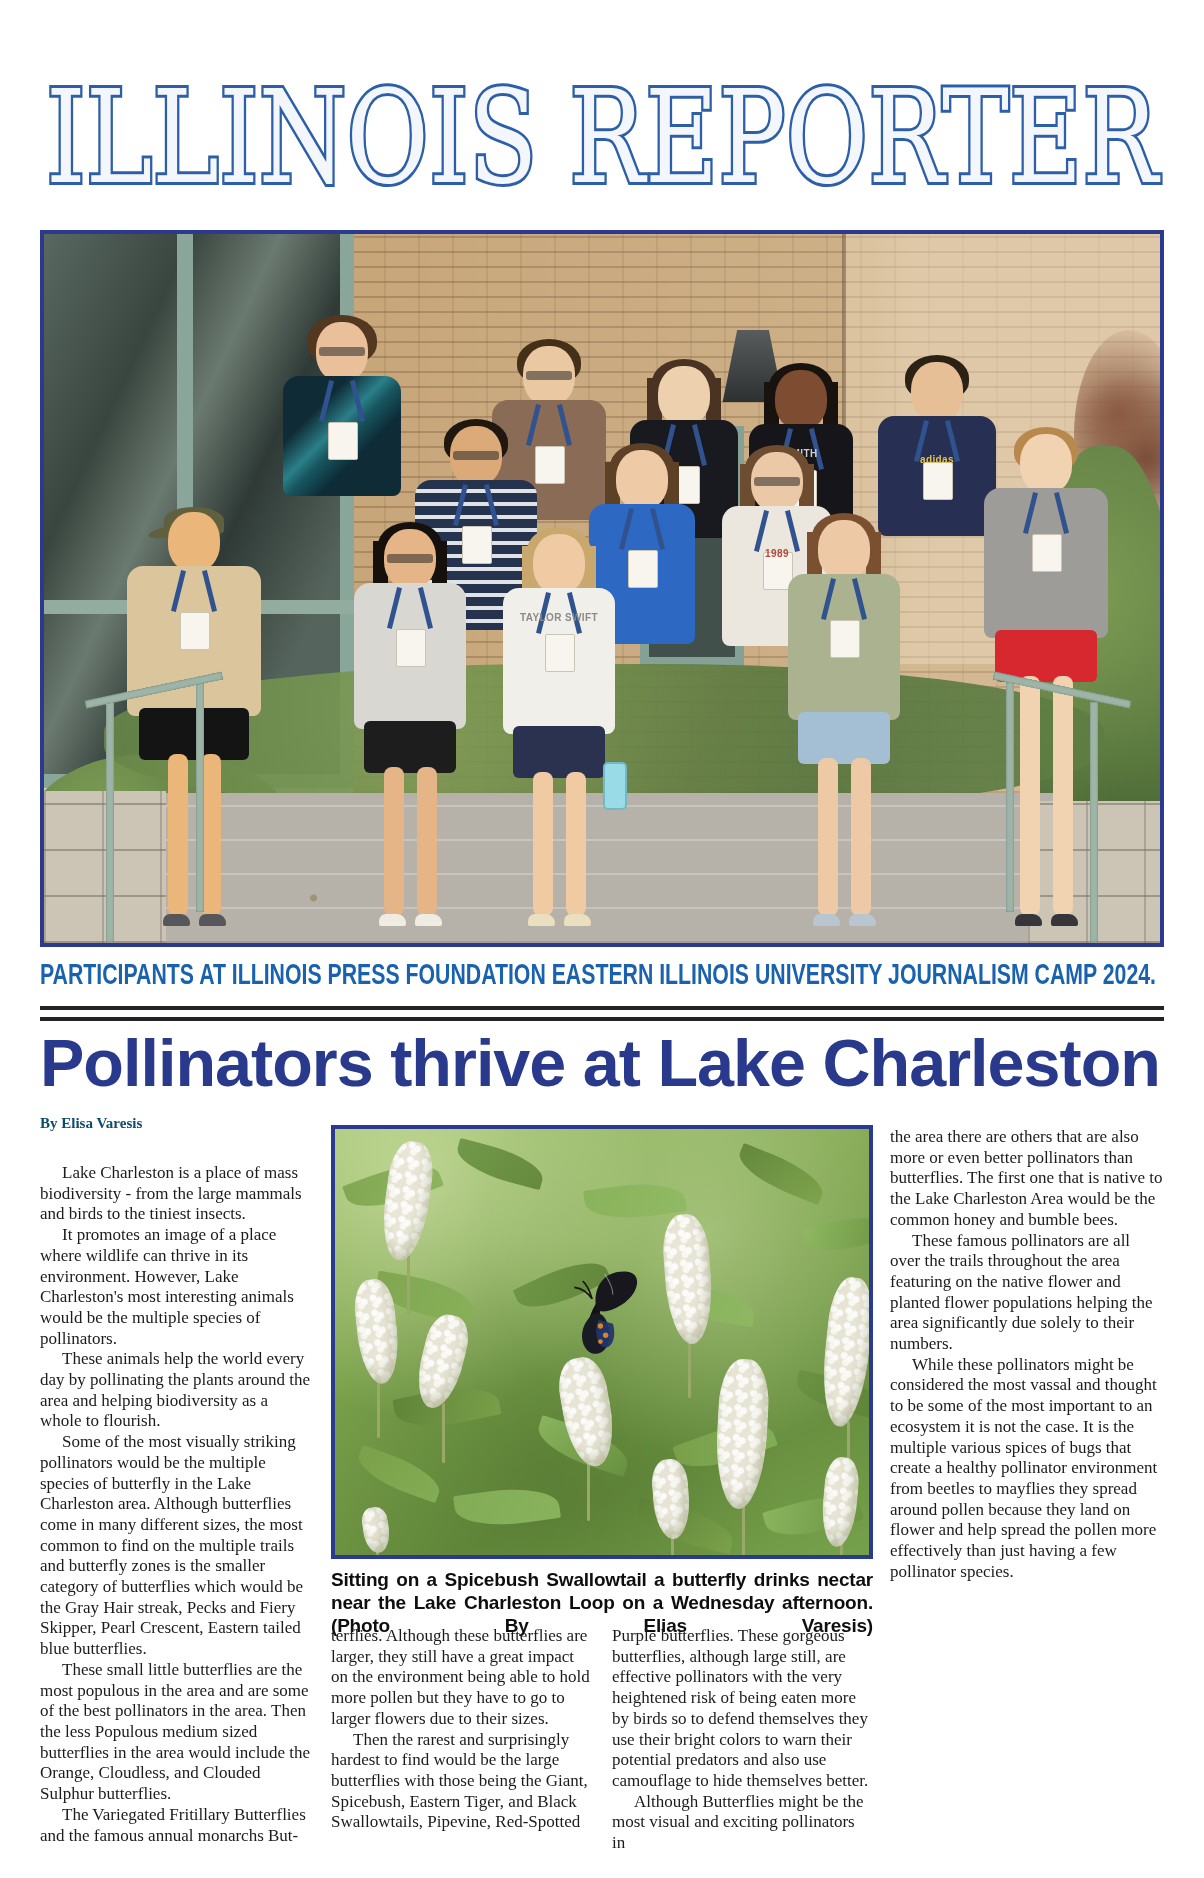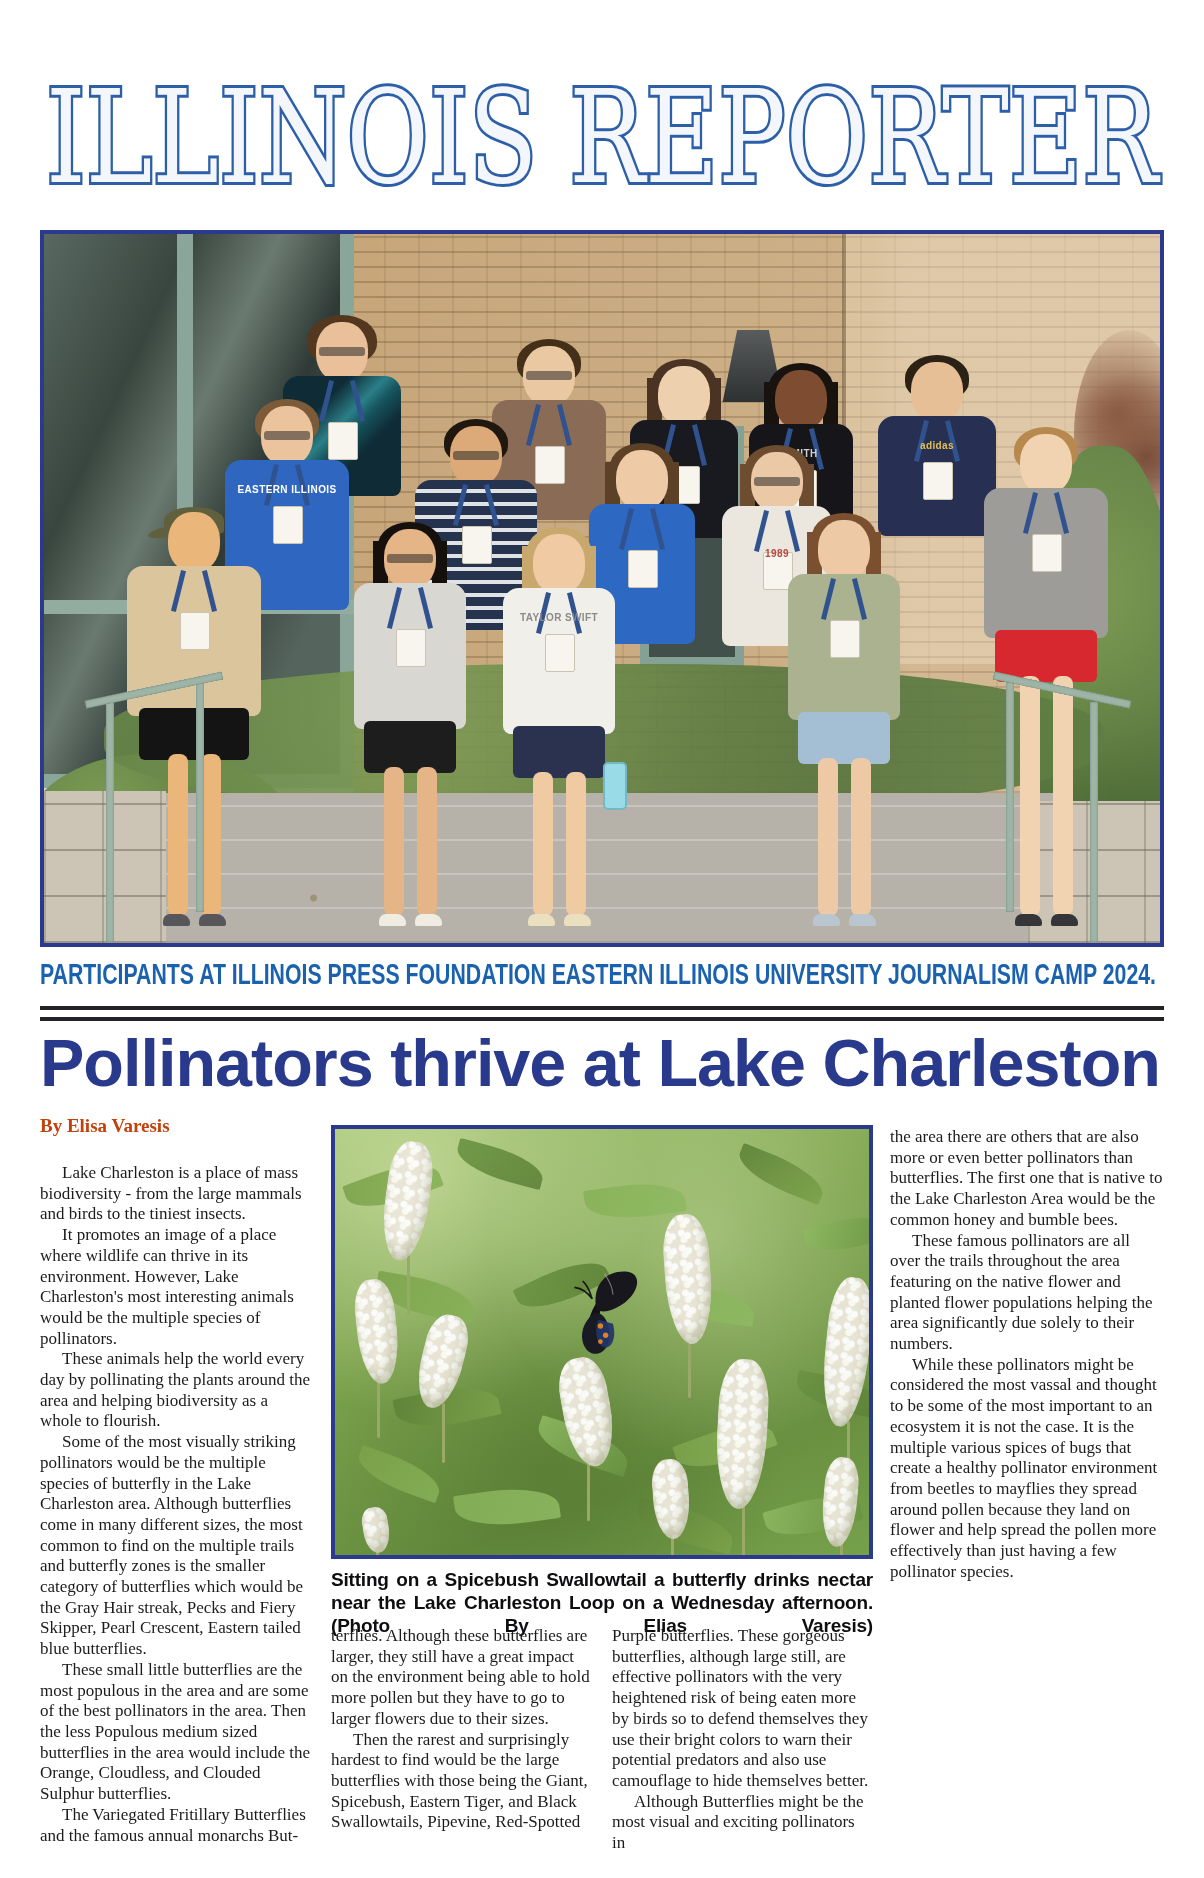--- a/index.html
+++ b/index.html
@@ -8,21 +8,21 @@
   .abs{position:absolute;}
 
   
   svg text{font-family:"DejaVu Serif",serif;}
   .mast-text{fill:#f3f6fb;stroke:#2d5fa8;stroke-width:6px;paint-order:stroke;}
   .strap-text{font-family:"Liberation Sans",sans-serif;font-weight:bold;fill:#1b62ae;stroke:none;}
   .headline-text{font-family:"Liberation Sans",sans-serif;font-weight:bold;fill:#293a8c;stroke:none;letter-spacing:-1px;}
 
   .rule{position:absolute;left:40px;width:1124px;height:4px;background:#232327;}
 
-  .byline{position:absolute;left:40px;top:1115px;font-weight:bold;font-size:19px;color:#c2410c;}
+  .byline{position:absolute;left:40px;top:1115px;font-weight:bold;font-size:15px;color:#0c4a6e;}
 
   
   .col{position:absolute;font-size:17px;line-height:20.7px;color:#1b1b1d;text-align:left;}
   .col p{margin:0;text-indent:22px;}
   .col p.no-indent{text-indent:0;}
 
   
   .photo-frame{position:absolute;border:4px solid #2b3a8f;background:#8f9a8a;overflow:hidden;box-sizing:border-box;}
   .photo-inner{position:absolute;inset:0;overflow:hidden;}
 
@@ -172,31 +172,21 @@
           <div class="badge" style="left:38px;top:100px"></div>
           <div class="shirtlabel" style="top:78px;color:#cfcfcf">SMITH</div>
         </div>
         <div class="person" style="left: 834px; top: 128px; width: 118px; height: 200px; z-index: 3;">
           <div class="hairtop" style="left:27px;width:64px;height:46px;background:#2c2115"></div>
           <div class="head" style="left:33px;background:#e7bf96"></div>
           <div class="torso" style="top:54px;width:118px;height:120px;background:#272f52"></div>
           <div class="lan" style="left:41px;transform:rotate(14deg)"></div>
           <div class="lan" style="left:72px;transform:rotate(-14deg)"></div>
           <div class="badge" style="left:45px;top:100px"></div>
-          <div class="shirtlabel" style="top:78px;color:#e3c14d">adidas</div>
-        </div>
-        <div class="person" style="left: 181px; top: 172px; width: 124px; height: 300px; z-index: 4;">
-          <div class="hairtop" style="left:30px;width:64px;height:46px;background:#7c5c38"></div>
-          <div class="head" style="left:36px;background:#ebc49e"></div>
-          <div class="glasses" style="left:39px"></div>
-          <div class="torso" style="top:54px;width:124px;height:150px;background:#2f66c0"></div>
-          <div class="lan" style="left:44px;transform:rotate(14deg)"></div>
-          <div class="lan" style="left:75px;transform:rotate(-14deg)"></div>
-          <div class="badge" style="left:48px;top:100px"></div>
-          <div class="shirtlabel" style="top:78px;color:#ffffff">EASTERN ILLINOIS</div>
+          <div class="shirtlabel" style="top:92px;color:#e3c14d">adidas</div>
         </div>
         <div class="person" style="left: 371px; top: 192px; width: 122px; height: 300px; z-index: 4;">
           <div class="hairtop" style="left:29px;width:64px;height:46px;background:#20180f"></div>
           <div class="head" style="left:35px;background:#dcaa78"></div>
           <div class="glasses" style="left:38px"></div>
           <div class="torso" style="top:54px;width:122px;height:150px;background:repeating-linear-gradient(180deg,#26334f 0 9px,#dfe3e6 9px 13px)"></div>
           <div class="lan" style="left:43px;transform:rotate(14deg)"></div>
           <div class="lan" style="left:74px;transform:rotate(-14deg)"></div>
           <div class="badge" style="left:47px;top:100px"></div>
         </div>

